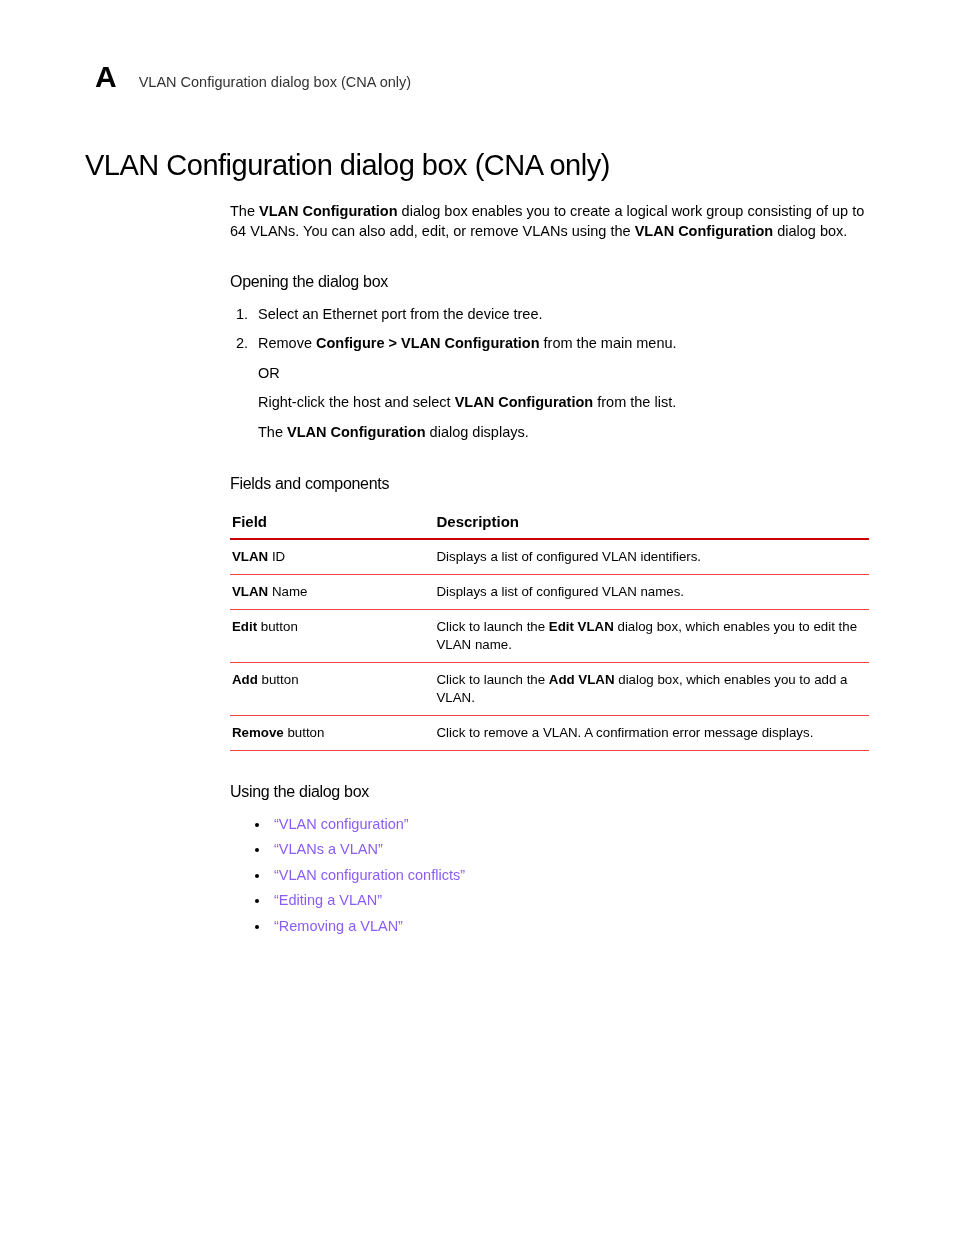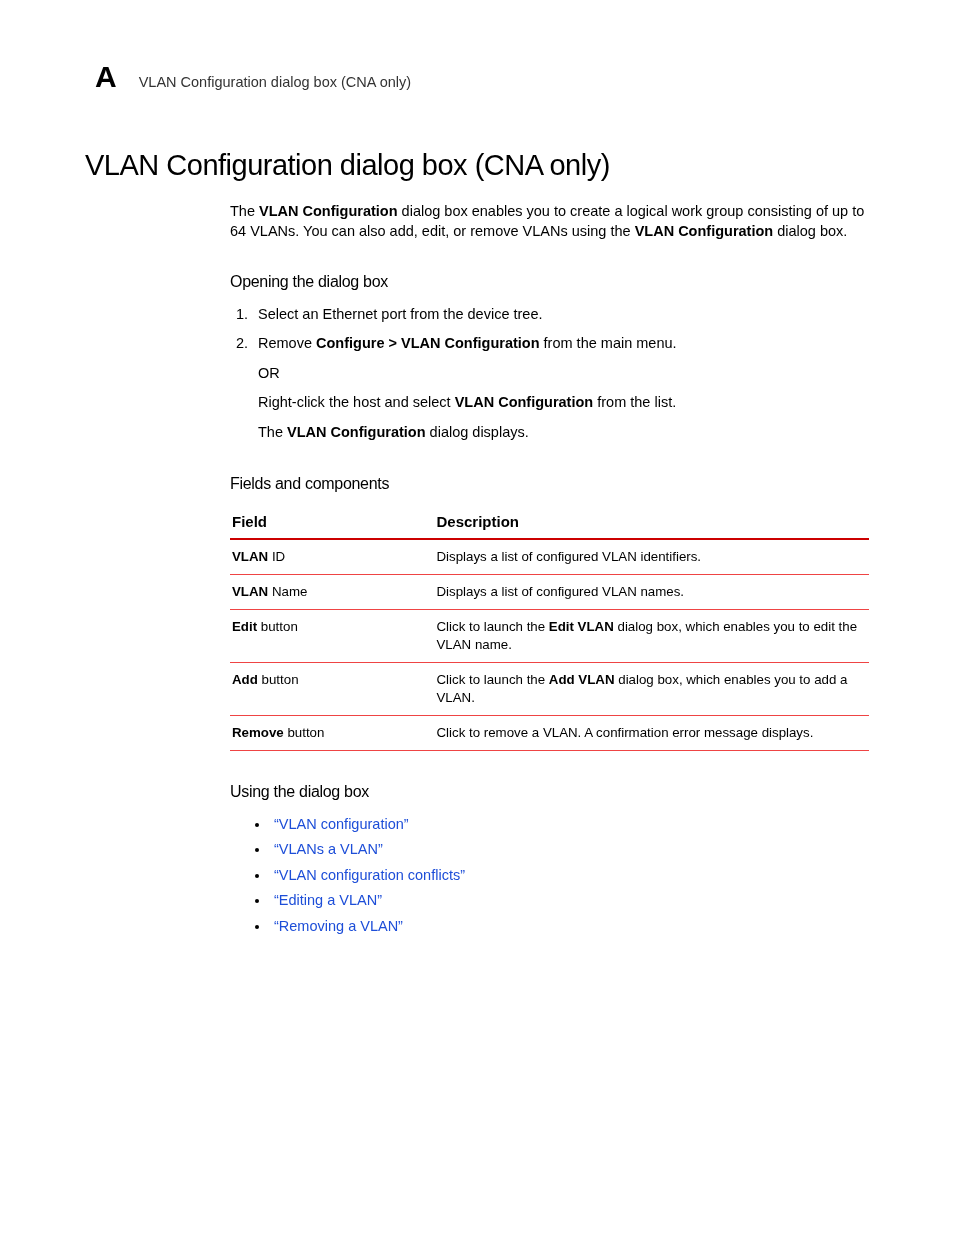--- a/index.html
+++ b/index.html
@@ -85,21 +85,21 @@
   }
   ul.bullets {
     margin: 8px 0;
     padding-left: 40px;
   }
   ul.bullets li {
     margin-bottom: 6px;
     padding-left: 4px;
   }
   a.topic-link {
-    color: #1d4ed8;
+    color: #8b5cf6;
     text-decoration: none;
   }
 </style>
 </head>
 <body>
 
 <div class="page">
 
   <div class="header-row">
     <span class="appendix-letter">A</span>

